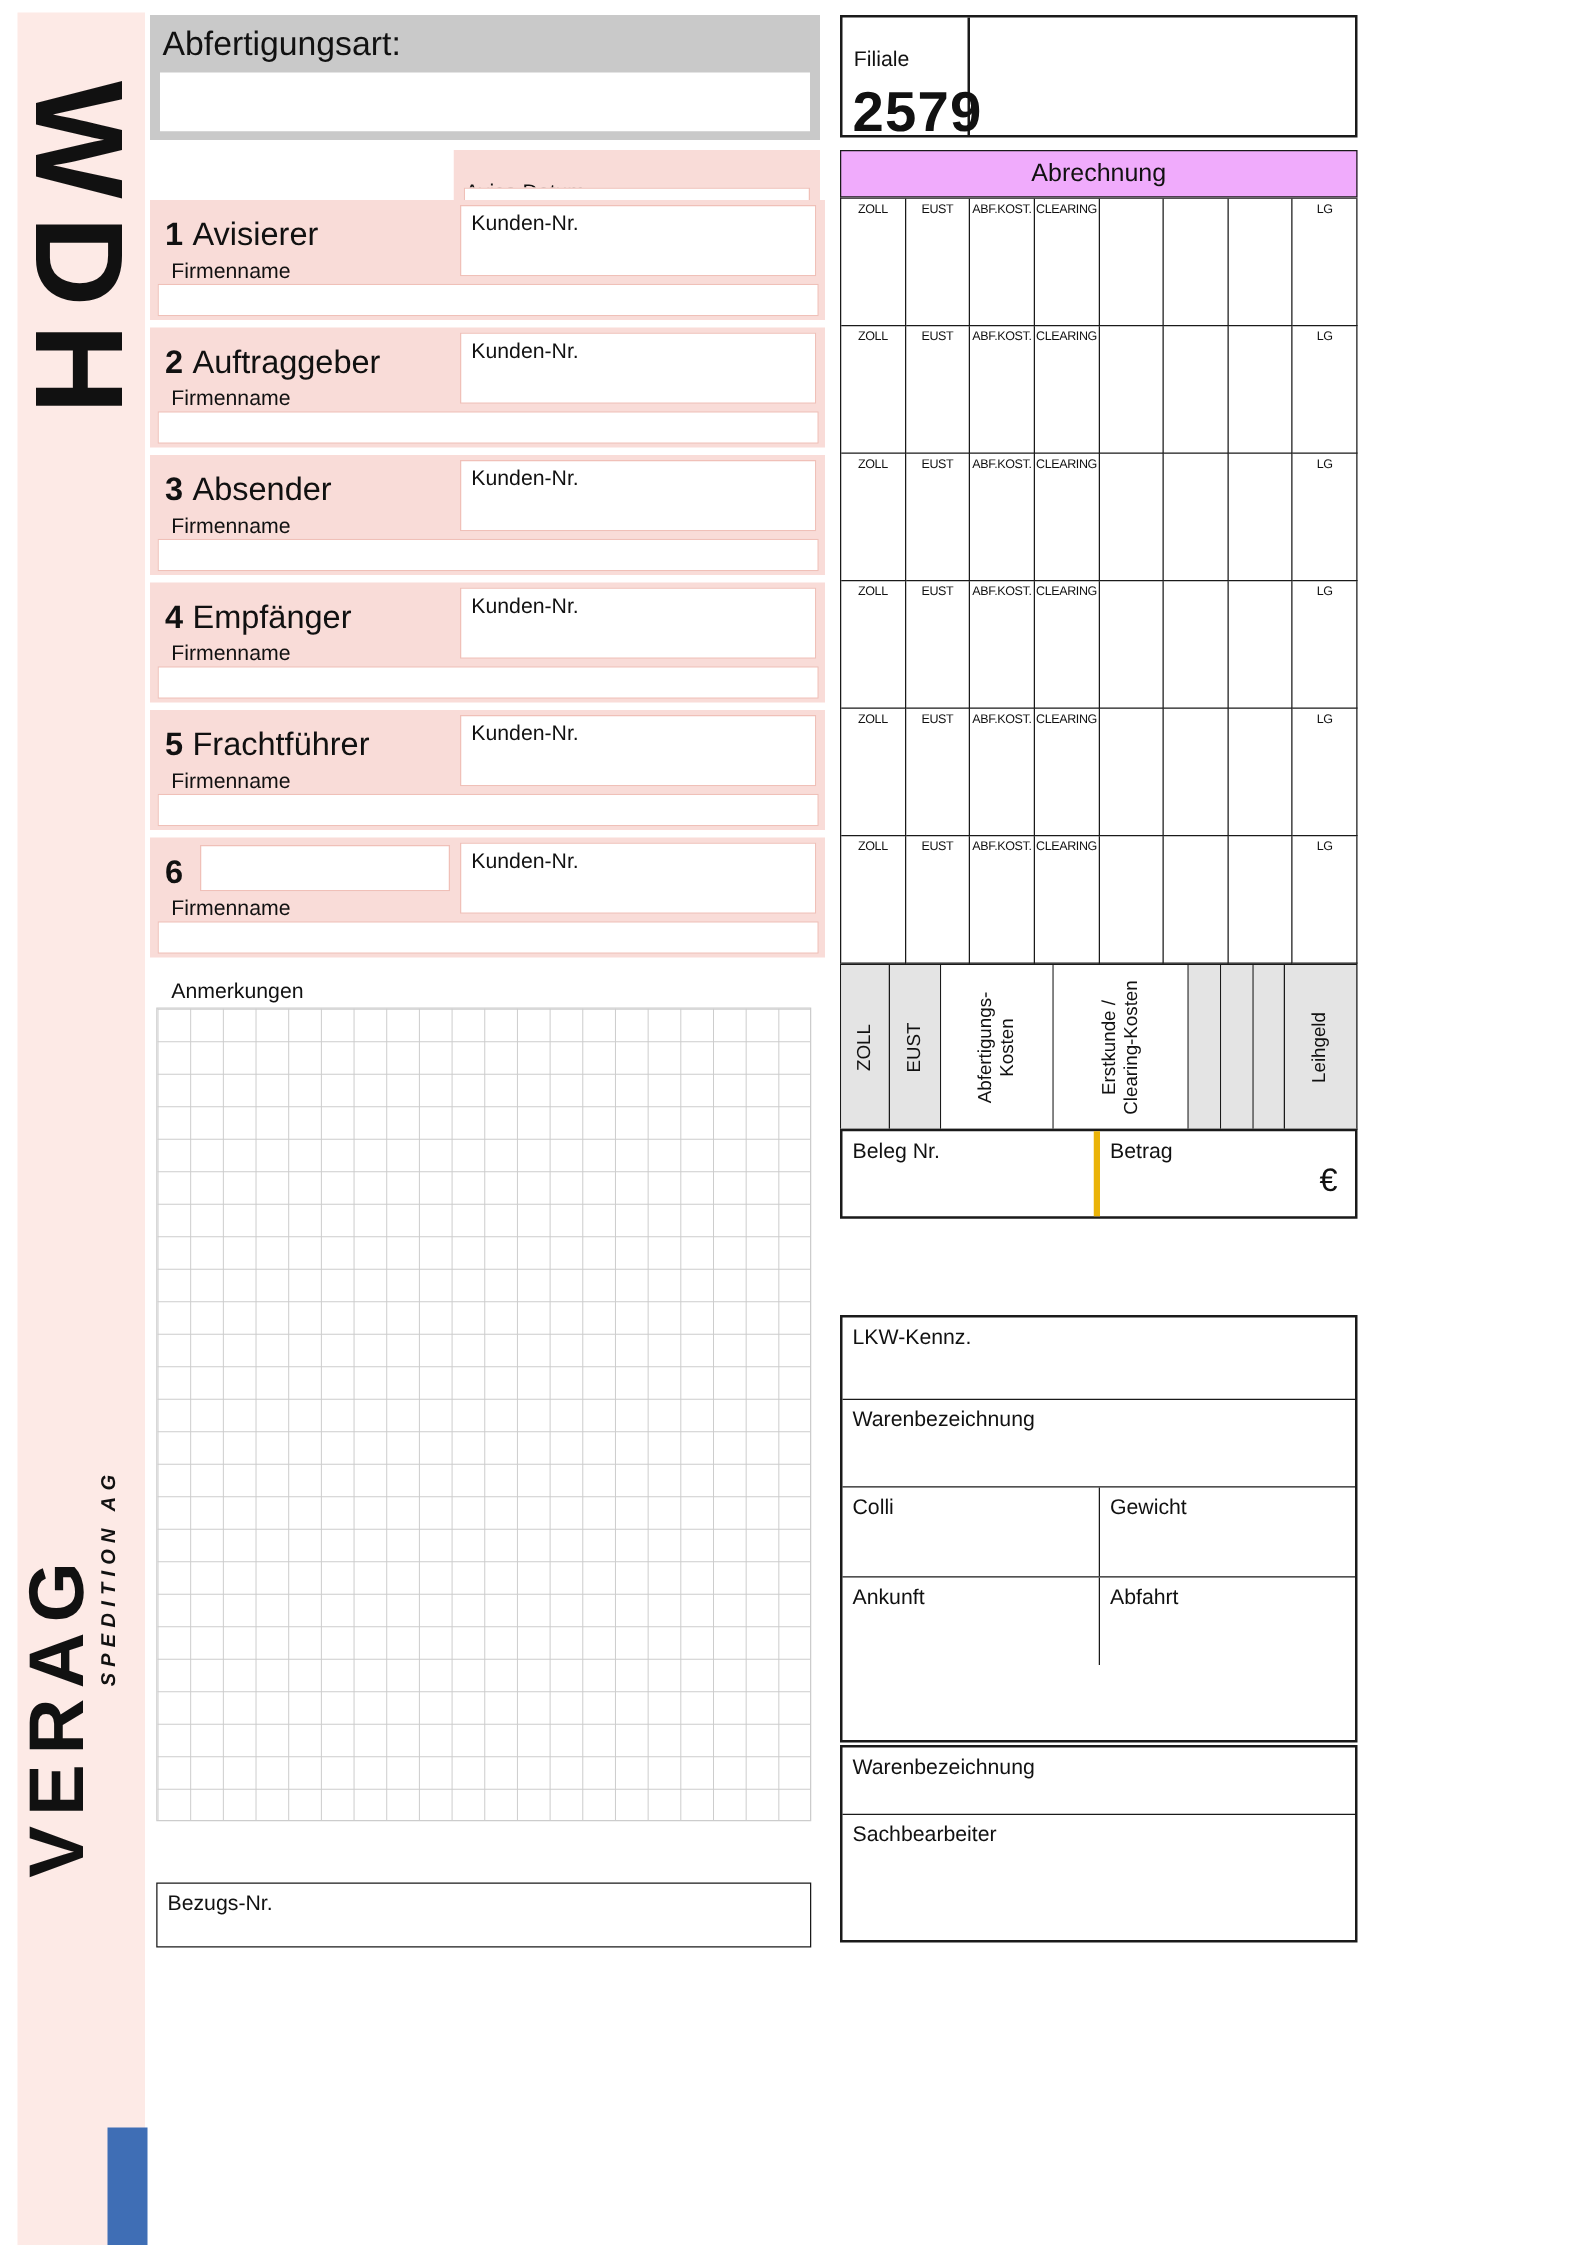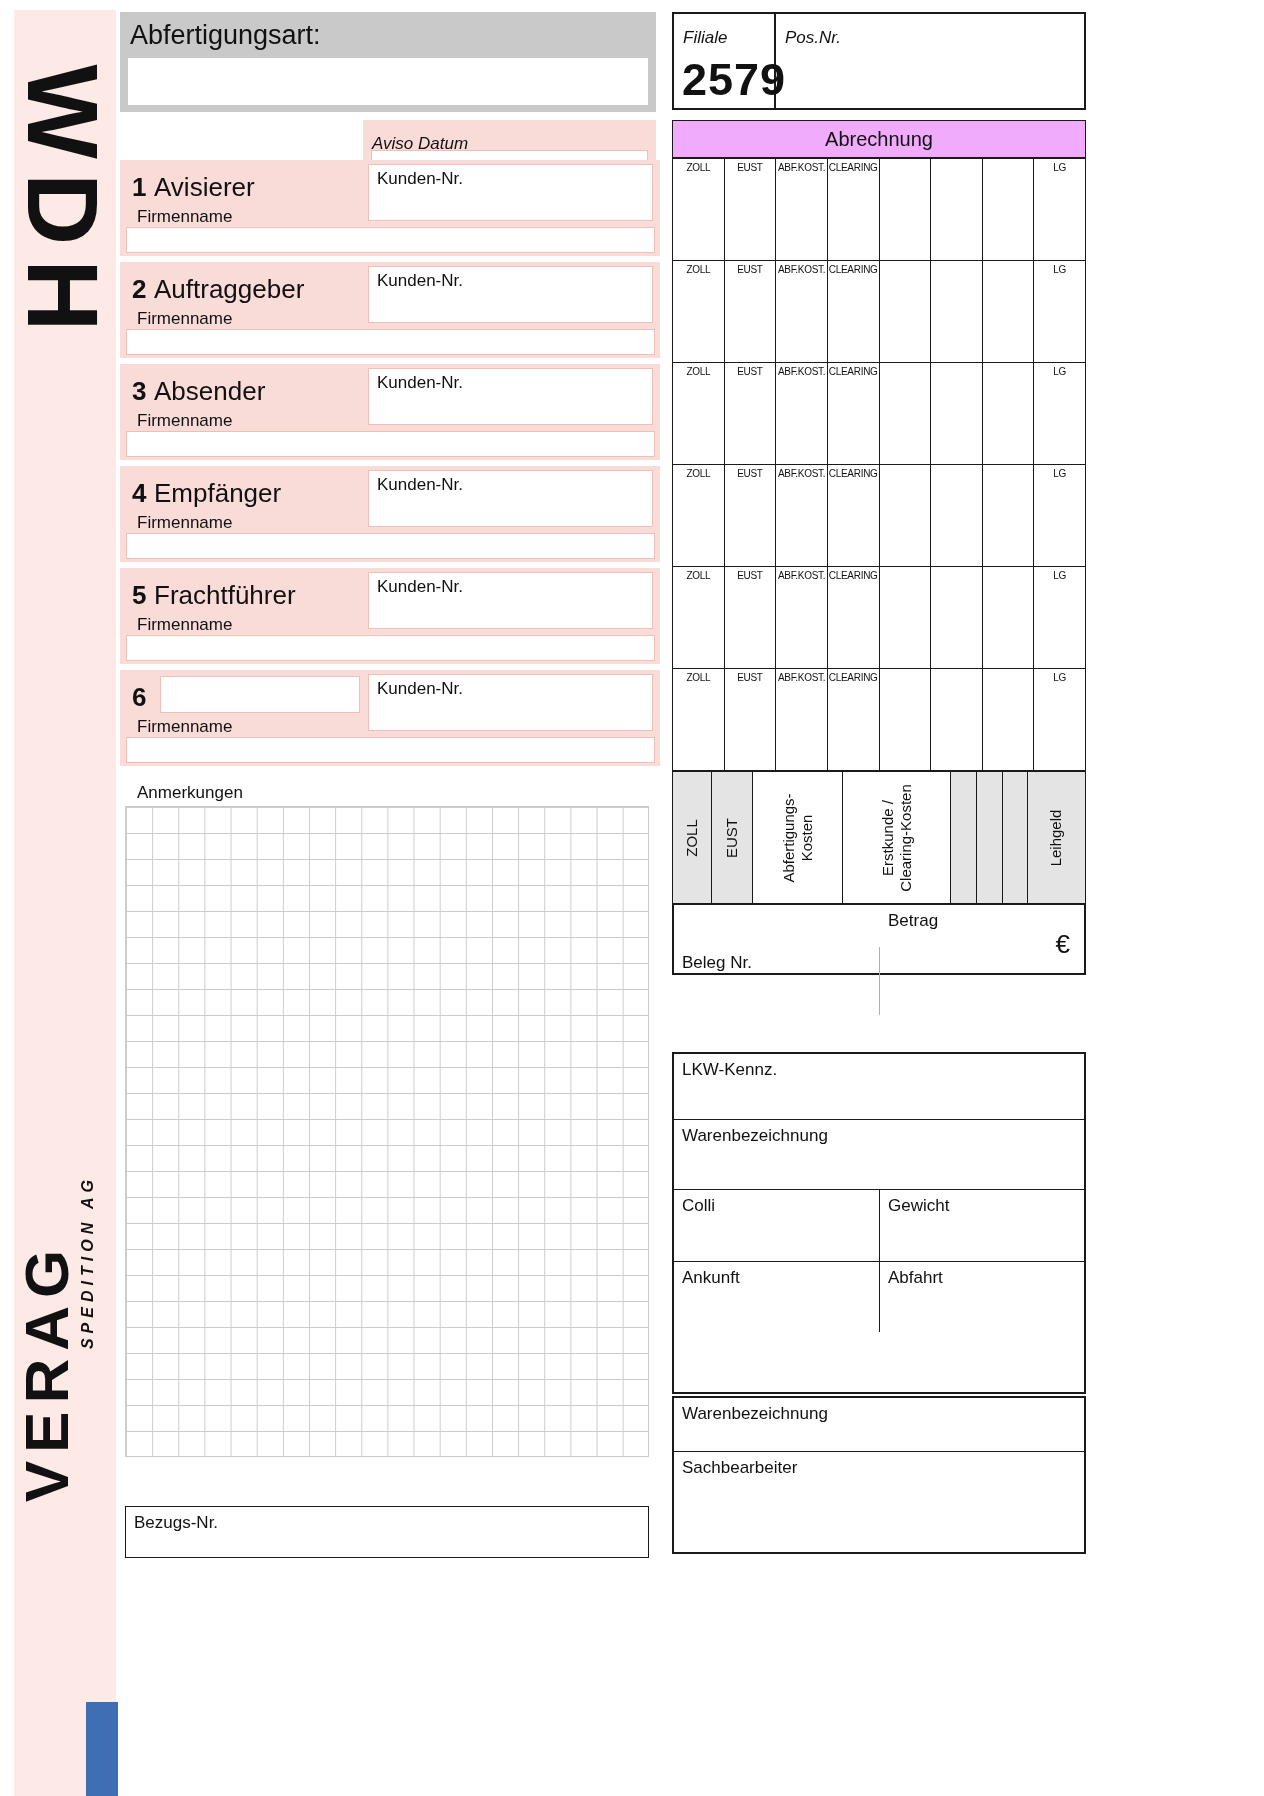--- a/index.html
+++ b/index.html
@@ -19,21 +19,21 @@
   #veragsub{left:88px;top:1262px;transform:translate(-50%,-50%) rotate(-90deg);
        font-size:16px;font-weight:bold;font-style:italic;letter-spacing:5px;}
 
   
   #artbox{left:120px;top:12px;width:536px;height:100px;background:#c9c9c9;}
   #artlabel{position:absolute;left:10px;top:8px;font-size:27px;}
   #artinput{position:absolute;left:8px;top:46px;width:520px;height:47px;background:#fff;}
   #filialebox{left:672px;top:12px;width:414px;height:98px;border:2px solid #1a1a1a;background:#fff;}
   #filiale-cell{position:absolute;left:0;top:0;width:102px;height:100%;border-right:2px solid #1a1a1a;}
   #posnr-cell{position:absolute;left:102px;top:0;right:0;height:100%;}
-  .small-lbl{font-size:17px;padding:14px 0 0 9px;font-style:italic;}
+  .small-lbl{font-size:17px;padding:24px 0 0 9px;}
   #filiale-value{font-size:45px;font-weight:bold;padding:6px 0 0 8px;letter-spacing:1px;}
 
   
   #avisobox{left:363px;top:120px;width:293px;height:82px;background:#f9dcd8;}
   #aviso-input{position:absolute;left:8px;top:30px;width:277px;height:45px;background:#fff;border:1px solid #f0c0b8;}
 
   
   #abhead{left:672px;top:120px;width:414px;height:38px;background:#f0abfc;border:1px solid #1a1a1a;
           font-size:20px;text-align:center;line-height:36px;}
   #abtable{left:672px;top:158px;width:414px;height:613px;border-left:1px solid #1a1a1a;border-top:1px solid #1a1a1a;
@@ -55,21 +55,21 @@
   #vfooter{left:672px;top:771px;width:414px;height:133px;display:grid;grid-template-columns:repeat(8,1fr);
            border-left:1px solid #1a1a1a;border-top:1px solid #1a1a1a;}
   .vf-cell{border-right:1px solid #1a1a1a;border-bottom:1px solid #1a1a1a;background:#fff;
            display:flex;align-items:center;justify-content:center;overflow:visible;}
   .vf-cell.shaded{background:#e4e4e4;}
   .vf-text{transform:rotate(-90deg);text-align:center;font-size:15px;line-height:1.2;}
   .vf-text span{display:block;white-space:nowrap;}
 
   
   #belegrow{left:672px;top:903px;width:414px;height:72px;border:2px solid #1a1a1a;background:#fff;}
-  #beleg-cell{position:absolute;left:0;top:0;width:206px;height:100%;border-right:1px solid #eab308;margin-top:42px;}
+  #beleg-cell{position:absolute;left:0;top:0;width:206px;height:100%;border-right:5px solid #eab308;}
   #betrag-cell{position:absolute;left:206px;top:0;right:0;height:100%;}
   .box-lbl{font-size:17px;padding:6px 0 0 8px;}
   .euro{position:absolute;right:14px;top:24px;font-size:26px;}
 
   
   #cargo{left:672px;top:1052px;width:414px;height:342px;border:2px solid #1a1a1a;background:#fff;}
   .cargo-row{position:absolute;left:0;width:100%;border-bottom:1px solid #1a1a1a;}
   .half-l{position:absolute;left:0;top:0;width:206px;height:100%;border-right:1px solid #1a1a1a;}
   .half-r{position:absolute;left:206px;top:0;right:0;height:100%;}
 
@@ -102,23 +102,20 @@
   <div class="abs" id="artbox">
     <div id="artlabel">Abfertigungsart:</div>
     <div id="artinput"></div>
   </div>
 
   <div class="abs" id="filialebox">
     <div id="filiale-cell">
       <div class="small-lbl">Filiale</div>
       <div id="filiale-value">2579</div>
     </div>
-    <div id="posnr-cell">
-      <div class="small-lbl">Pos.Nr.</div>
-    </div>
   </div>
 
   <div class="abs" id="avisobox">
     <div class="small-lbl">Aviso Datum</div>
     <div id="aviso-input"></div>
   </div>
 
   <div class="abs" id="abhead">Abrechnung</div>
 
   <div class="abs" id="abtable">

